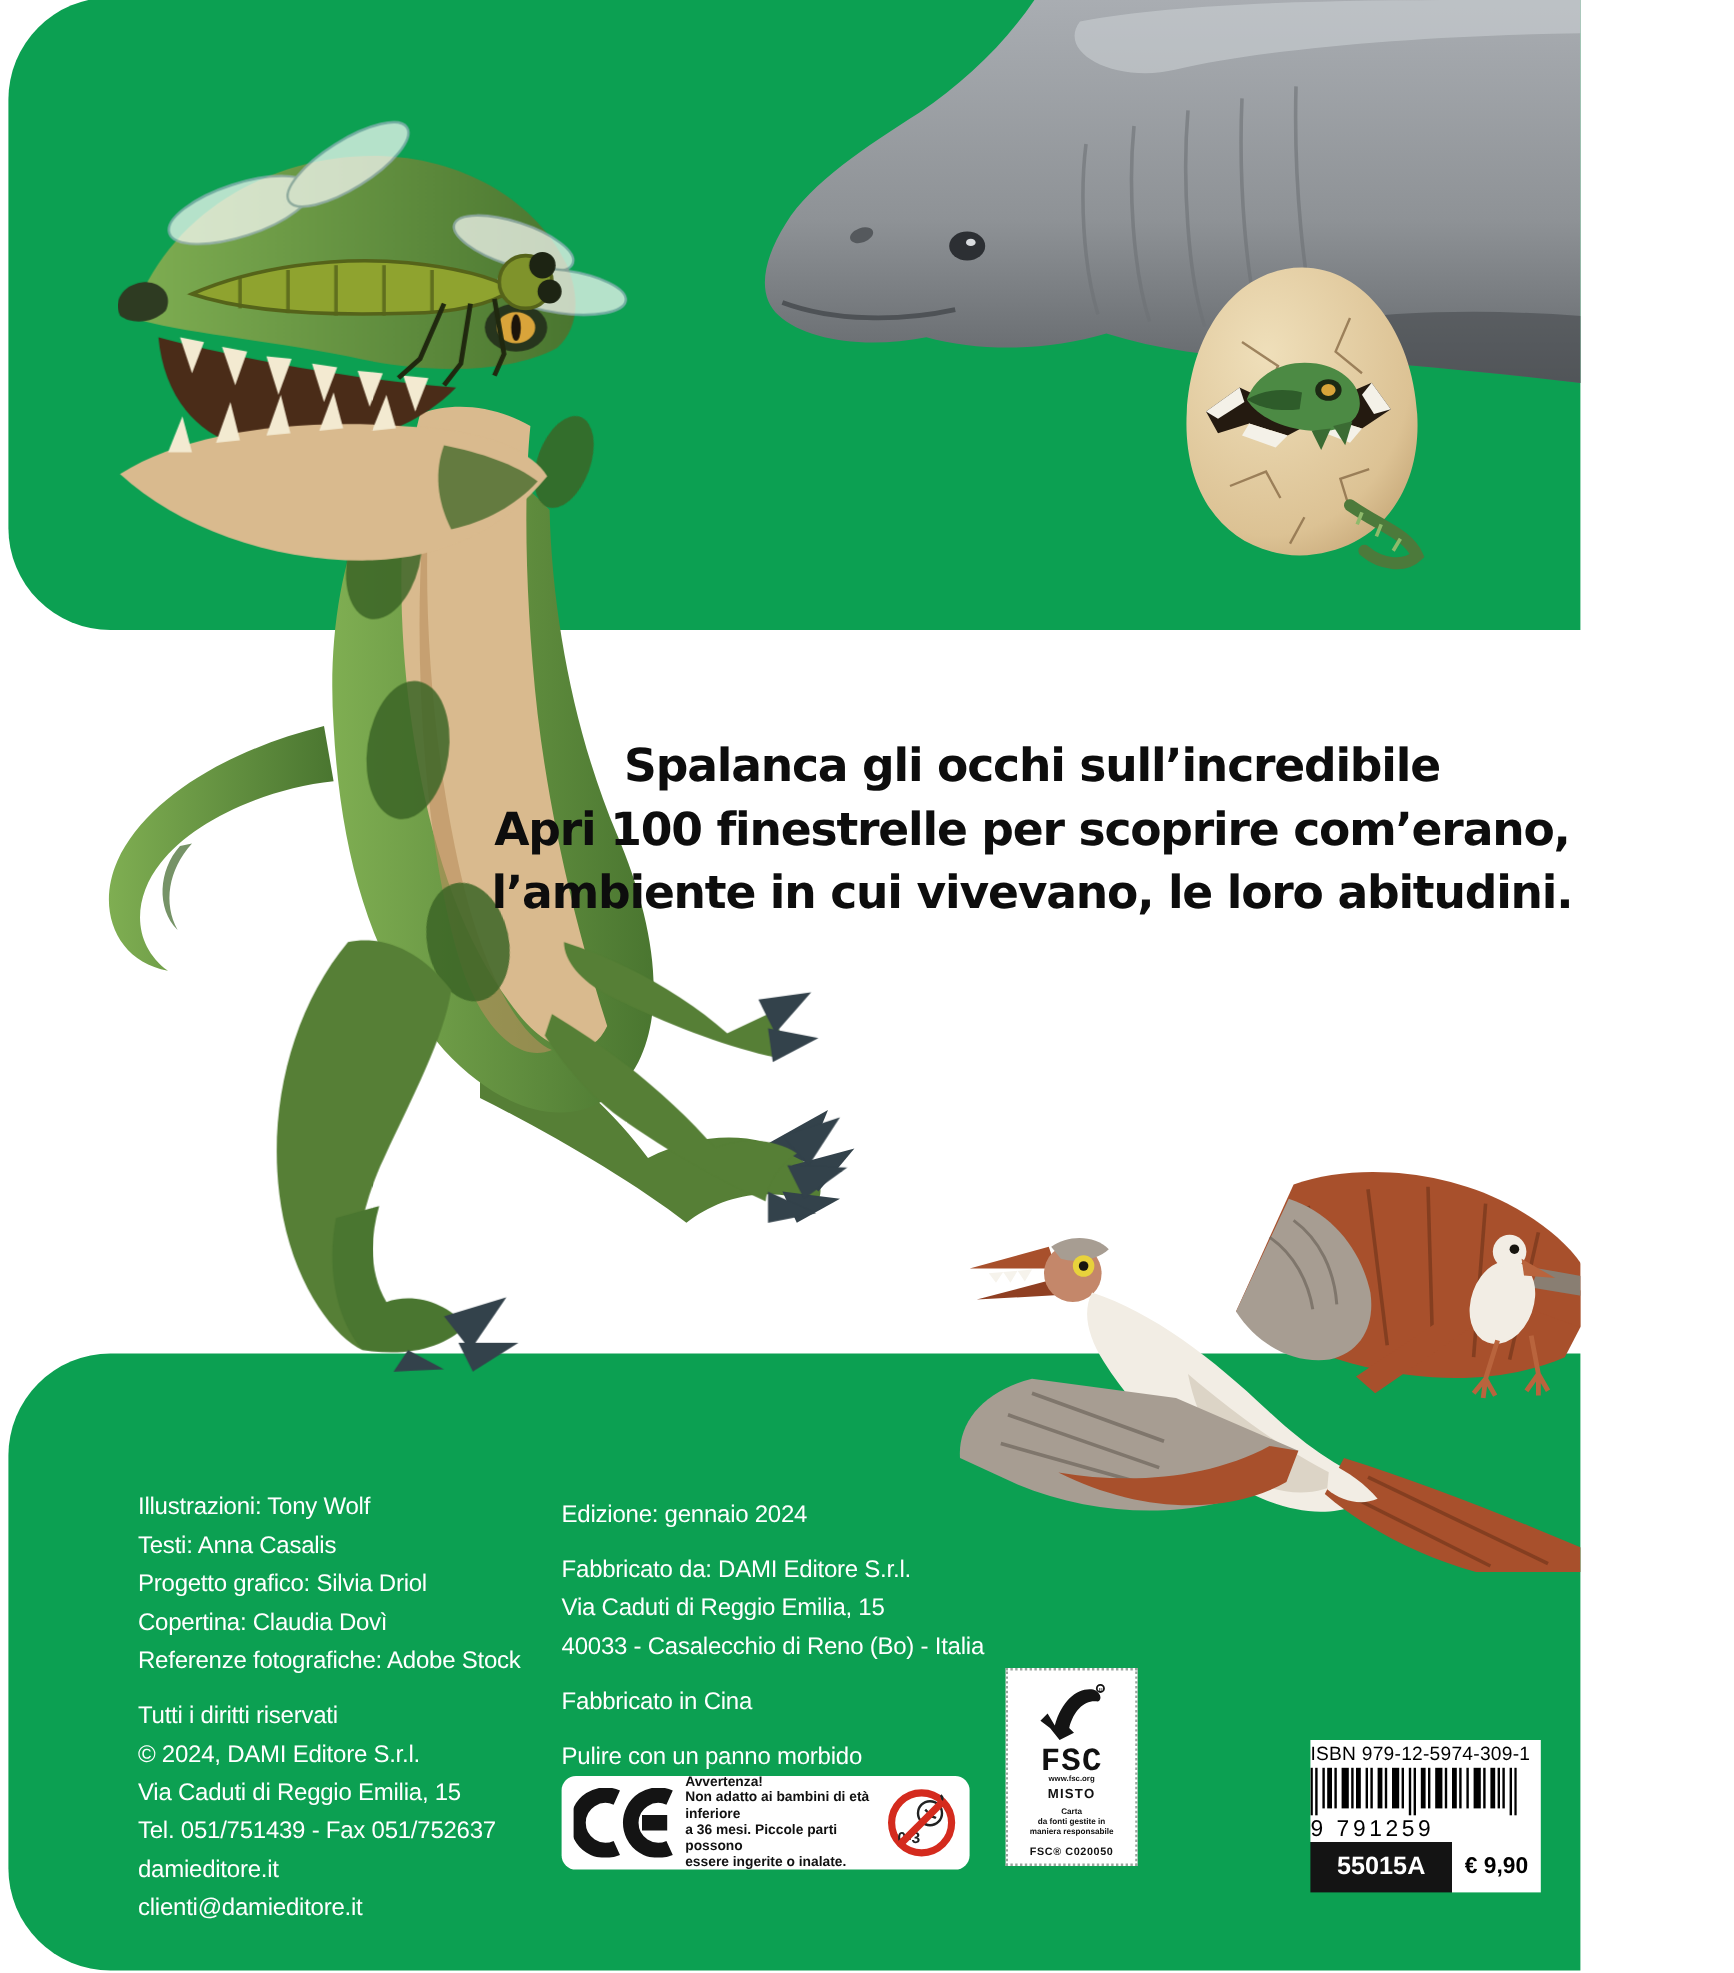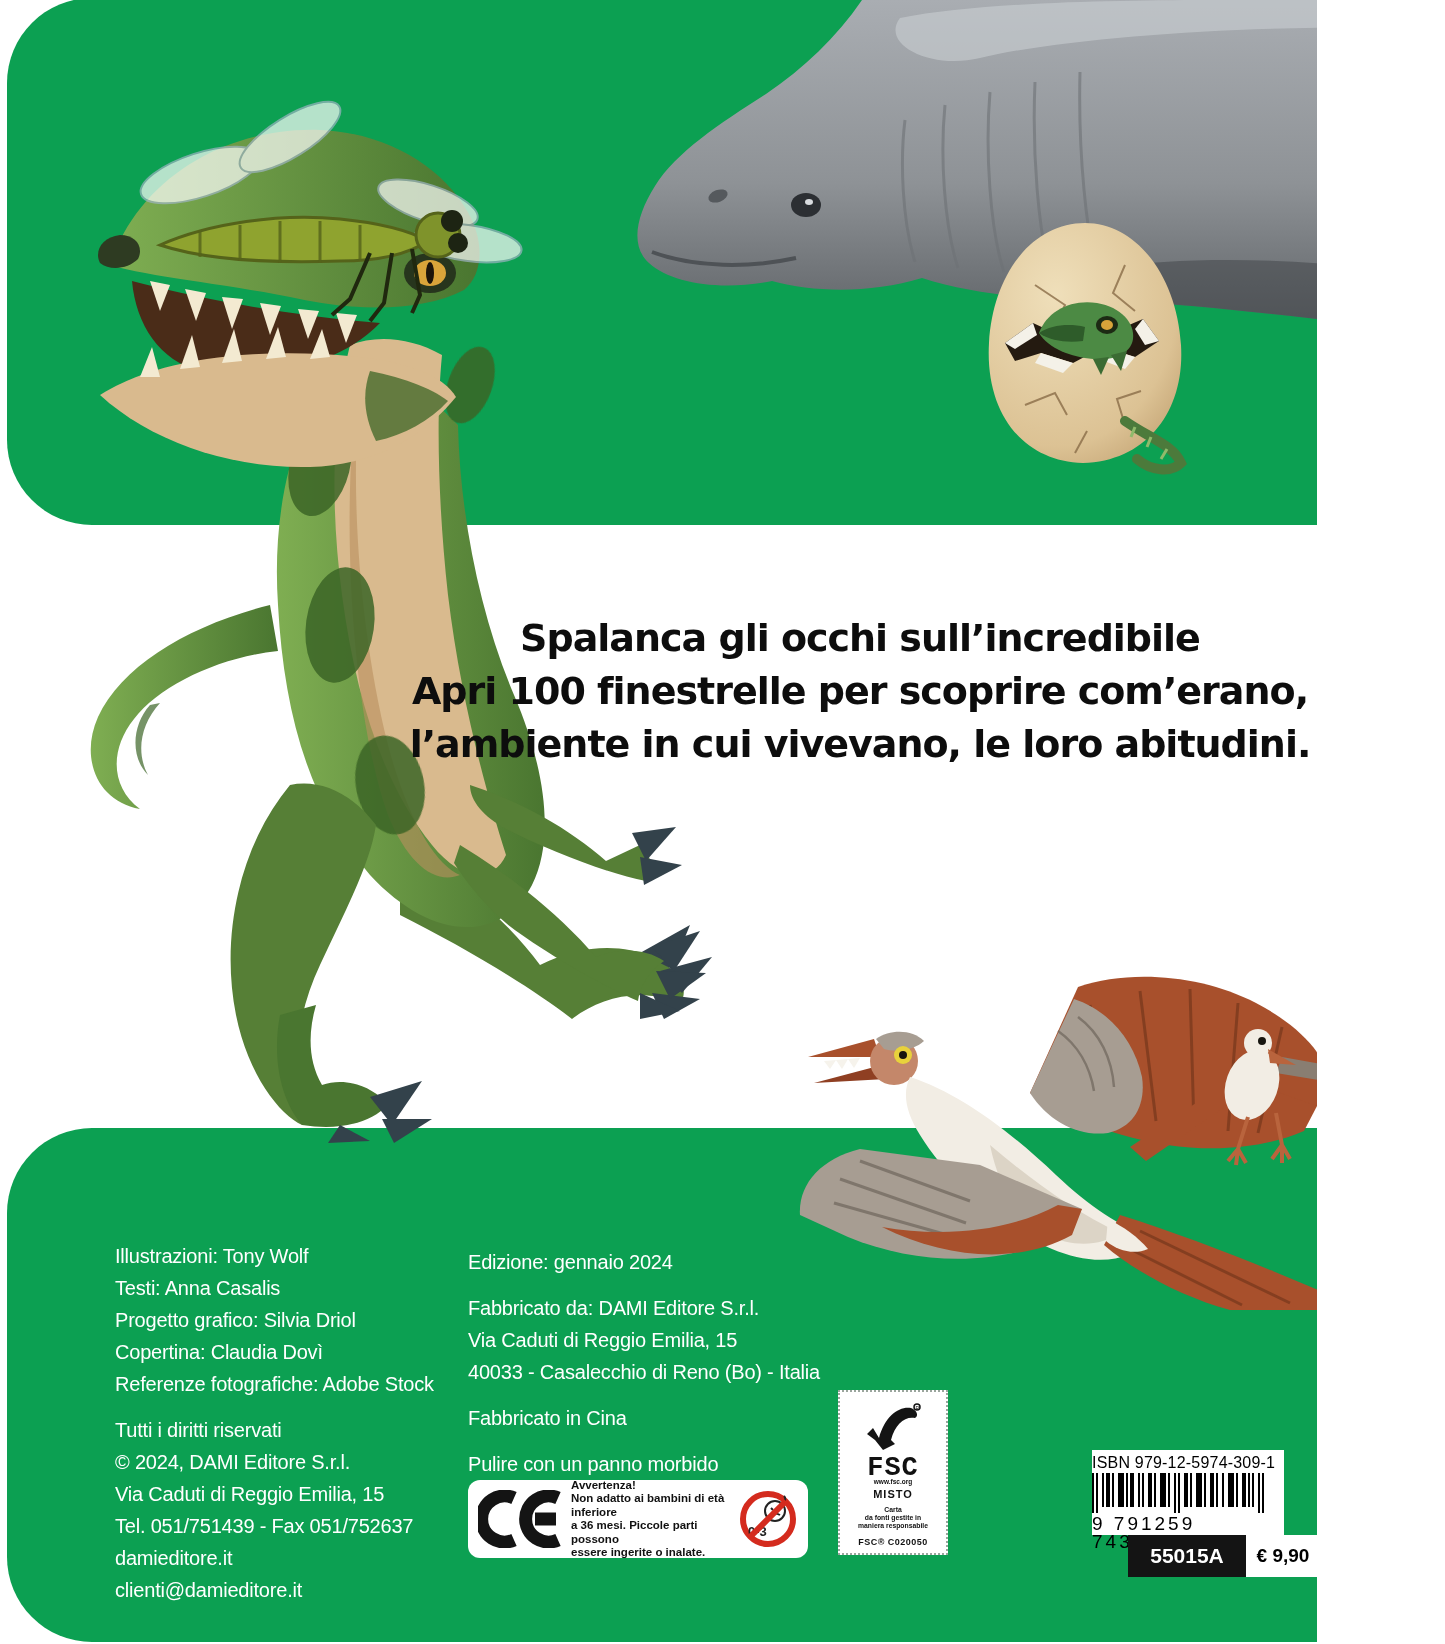--- a/index.html
+++ b/index.html
@@ -37,21 +37,21 @@
   #fsc .acr{font-family:Liberation Mono, monospace;font-weight:700;font-size:27px;line-height:20px;letter-spacing:1px;}
   #fsc .url{font-size:6.5px;line-height:8px;font-weight:700;}
   #fsc .grade{font-size:11px;font-weight:700;margin-top:2px;letter-spacing:1px;}
   #fsc .desc{font-size:6.8px;line-height:8px;margin-top:6px;font-weight:700;}
   #fsc .code{font-size:9px;font-weight:700;margin-top:7px;letter-spacing:0.5px;}
   
   #isbn-box{position:absolute;left:1092px;top:1450px;width:192px;height:85px;background:#ffffff;z-index:3;
     text-align:left;color:#000;}
   #isbn-box .isbn{font-size:16px;line-height:20px;padding-top:3px;letter-spacing:0.2px;}
   #isbn-box .digits{font-size:19px;line-height:18px;letter-spacing:3px;margin-top:-2px;}
-  #price-row{position:absolute;left:1092px;top:1535px;width:192px;height:42px;z-index:3;display:flex;margin-left:36px;}
+  #price-row{position:absolute;left:1092px;top:1535px;width:192px;height:42px;z-index:3;display:flex;}
   #sku-cell{width:118px;background:#141414;color:#ffffff;font-weight:700;font-size:21px;
     display:flex;align-items:center;justify-content:center;}
   #price-cell{flex:1;background:#ffffff;color:#000;font-weight:700;font-size:19px;
     display:flex;align-items:center;justify-content:center;}
 </style>
 </head>
 <body>
 
 <div id="cover">
 

